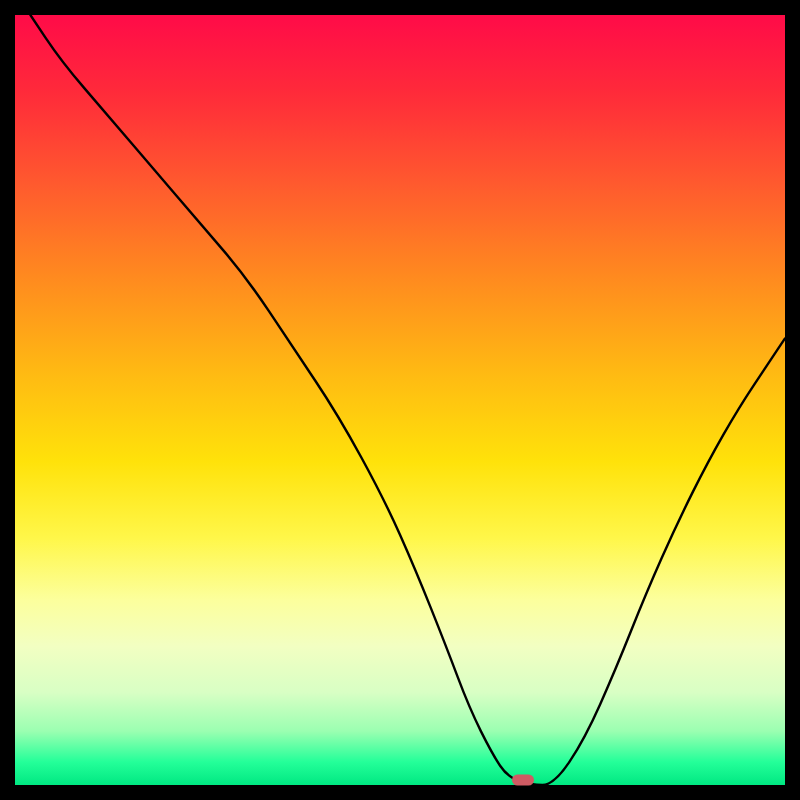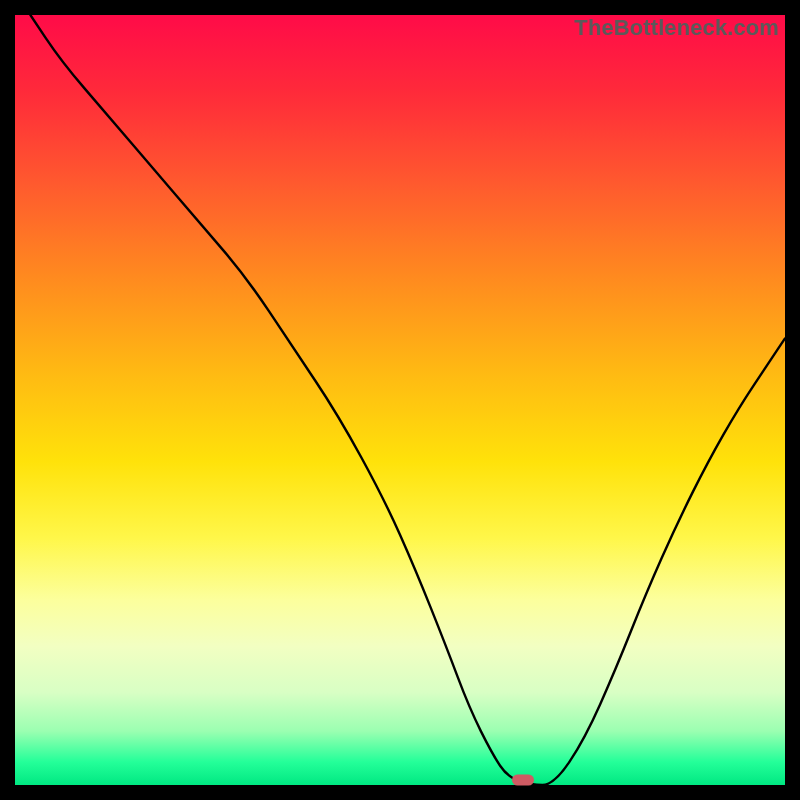--- a/index.html
+++ b/index.html
@@ -64,19 +64,18 @@
     background: #cf5b63;
     transform: translate(-50%, -50%);
     pointer-events: none;
   }
 </style>
 </head>
 <body>
 
 <div class="canvas">
   <div class="plot-area">
-    <div class="watermark">TheBottleneck.com</div>
     <svg class="curve" viewBox="0 0 770 770" preserveAspectRatio="none">
       <path fill="none" stroke="#000" stroke-width="2.4" stroke-linecap="round" stroke-linejoin="round" d="M 15.4 0 Q 15.4 0 30.799999999999997 23.100000000000023 Q 46.199999999999996 46.200000000000045 69.3 73.15000000000003 Q 92.39999999999999 100.10000000000002 115.5 127.05000000000001 Q 138.6 154 161.7 180.95 Q 184.79999999999998 207.89999999999998 207.89999999999998 234.84999999999997 Q 231 261.79999999999995 254.1 296.45 Q 277.2 331.1 300.29999999999995 365.75 Q 323.4 400.40000000000003 346.5 442.75 Q 369.59999999999997 485.1 385 519.75 Q 400.40000000000003 554.4 415.80000000000007 592.9 Q 431.20000000000005 631.4 442.75 662.2 Q 454.29999999999995 693 465.84999999999997 716.1 Q 477.4 739.2 485.1 750.75 Q 492.8 762.3 504.35 766.15 Q 515.9 770 527.45 770 Q 539 770 554.4 746.9 Q 569.8 723.8 585.2 689.15 Q 600.6 654.5 616 616 Q 631.4 577.5 646.8 542.85 Q 662.2 508.2 677.6 477.4 Q 693 446.6 708.4 419.65 Q 723.8 392.7 739.2 369.59999999999997 Q 754.6 346.49999999999994 762.3 334.95 L 770 323.40000000000003"></path>
     </svg>
     <div class="marker" style="left: 508.2px; top: 765.38px; background: rgb(207, 91, 99);"></div>
   </div>
 </div>
 
 </body></html>

